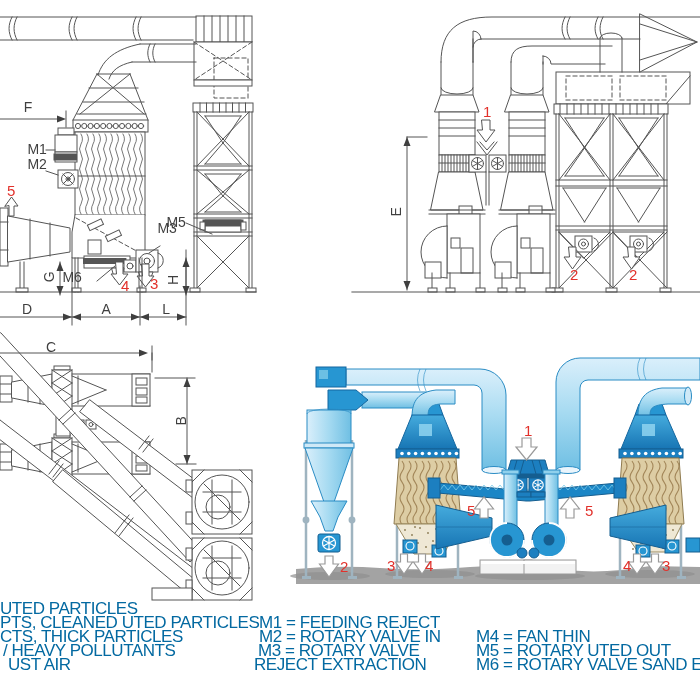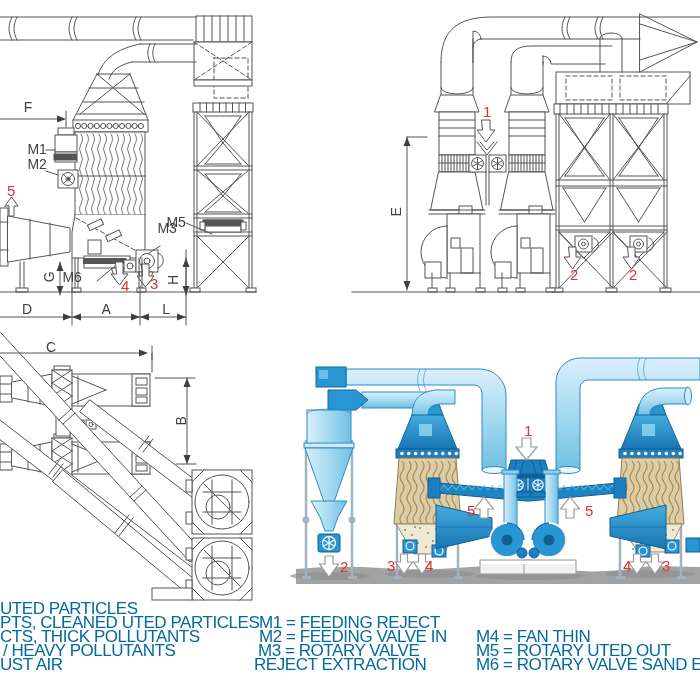--- a/index.html
+++ b/index.html
@@ -597,26 +597,26 @@
 <span class="lbl red" style="left:589px;top:510px">5</span>
 <span class="lbl red" style="left:344px;top:566px">2</span>
 <span class="lbl red" style="left:391px;top:565px">3</span>
 <span class="lbl red" style="left:429px;top:565px">4</span>
 <span class="lbl red" style="left:627px;top:565px">4</span>
 <span class="lbl red" style="left:666px;top:565px">3</span>
 
 <div>
   <span class="leg" style="left:0;top:602px">UTED PARTICLES</span>
   <span class="leg" style="left:0;top:616px">PTS, CLEANED UTED PARTICLES</span>
-  <span class="leg" style="left:0;top:630px">CTS, THICK POLLUTANTS</span>
+  <span class="leg" style="left:0;top:630px">CTS, THICK PARTICLES</span>
   <span class="leg" style="left:3px;top:644px">/ HEAVY POLLUTANTS</span>
-  <span class="leg" style="left:0;top:658px">UST AIR</span>
+  <span class="leg" style="left:8px;top:658px">UST AIR</span>
 
   <span class="leg" style="left:259px;top:616px">M1 = FEEDING REJECT</span>
-  <span class="leg" style="left:259px;top:630px">M2 = FEEDING VALVE IN</span>
+  <span class="leg" style="left:259px;top:630px">M2 = ROTARY VALVE IN</span>
   <span class="leg" style="left:258px;top:644px">M3 = ROTARY VALVE</span>
   <span class="leg" style="left:254px;top:658px">REJECT EXTRACTION</span>
 
   <span class="leg" style="left:476px;top:630px">M4 = FAN THIN</span>
   <span class="leg" style="left:476px;top:644px">M5 = ROTARY UTED OUT</span>
   <span class="leg" style="left:476px;top:658px">M6 = ROTARY VALVE SAND EXTRACTION</span>
 </div>
 
 </div>
 

